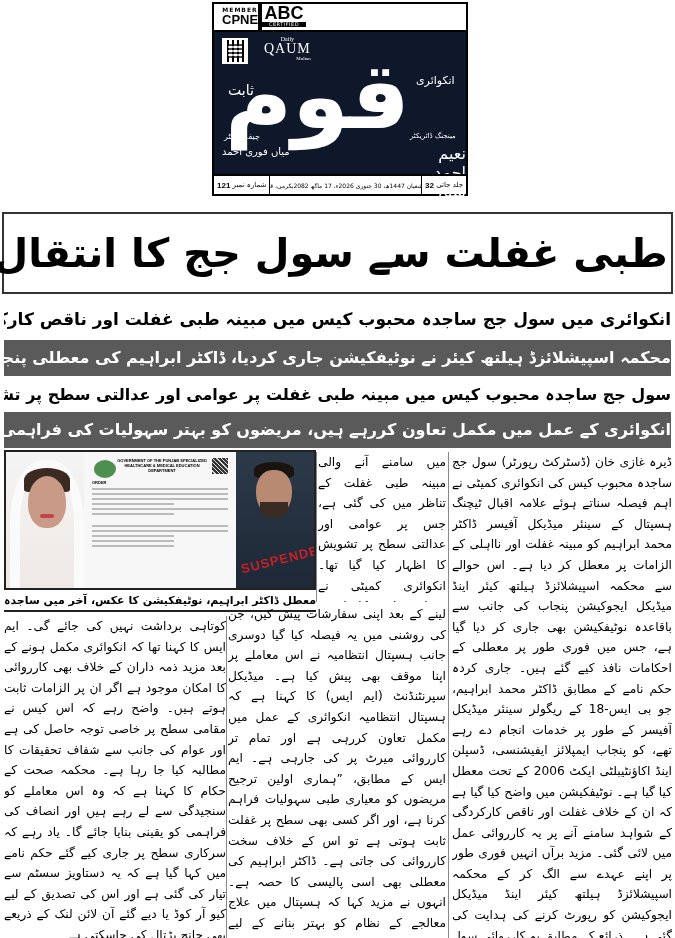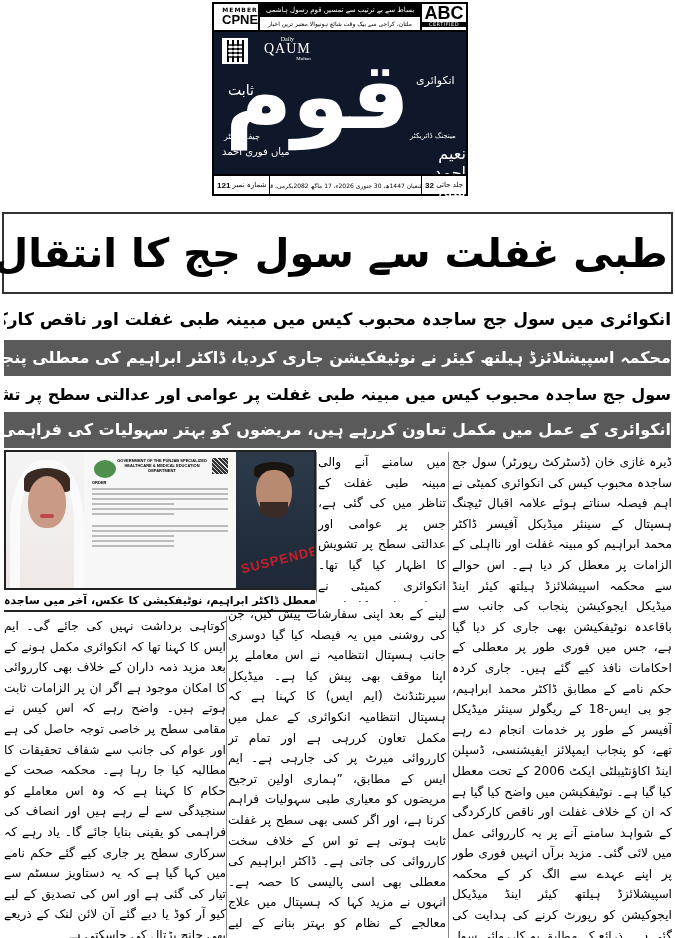--- a/index.html
+++ b/index.html
@@ -88,24 +88,20 @@
 </style>
 </head>
 <body>
 
 <div id="masthead">
   <div id="mast-top">
     <div id="cpne">
       <span class="m">MEMBER</span>
       <span class="c">CPNE</span>
     </div>
-    <div id="slogan" class="urdu">
-      <div class="s1">بساط سے بے ترتیب سے تمسیں قوم رسول ہاشمی</div>
-      <div class="s2">ملتان، کراچی سے بیک وقت شائع ہونیوالا معتبر ترین اخبار</div>
-    </div>
     <div id="abc">
       <span class="a">ABC</span>
       <span class="cert">CERTIFIED</span>
     </div>
   </div>
 
   <div id="mast-body">
     <div id="qr"></div>
     <div id="daily-en">
       <span class="d">Daily</span>

